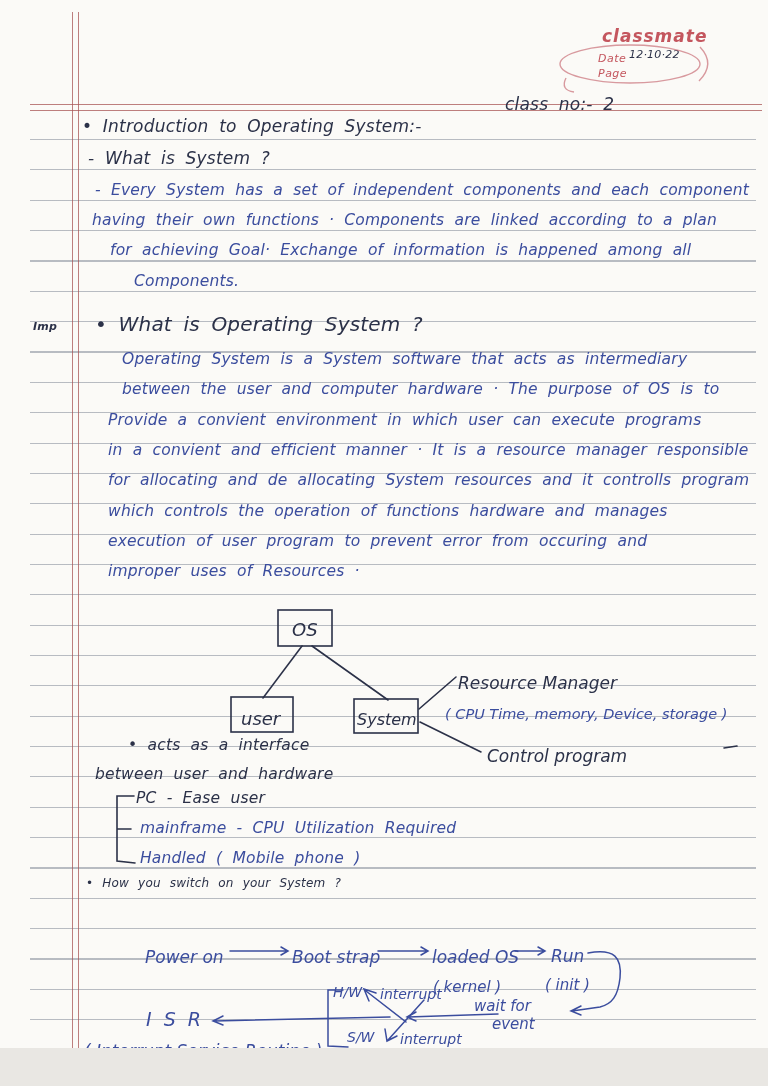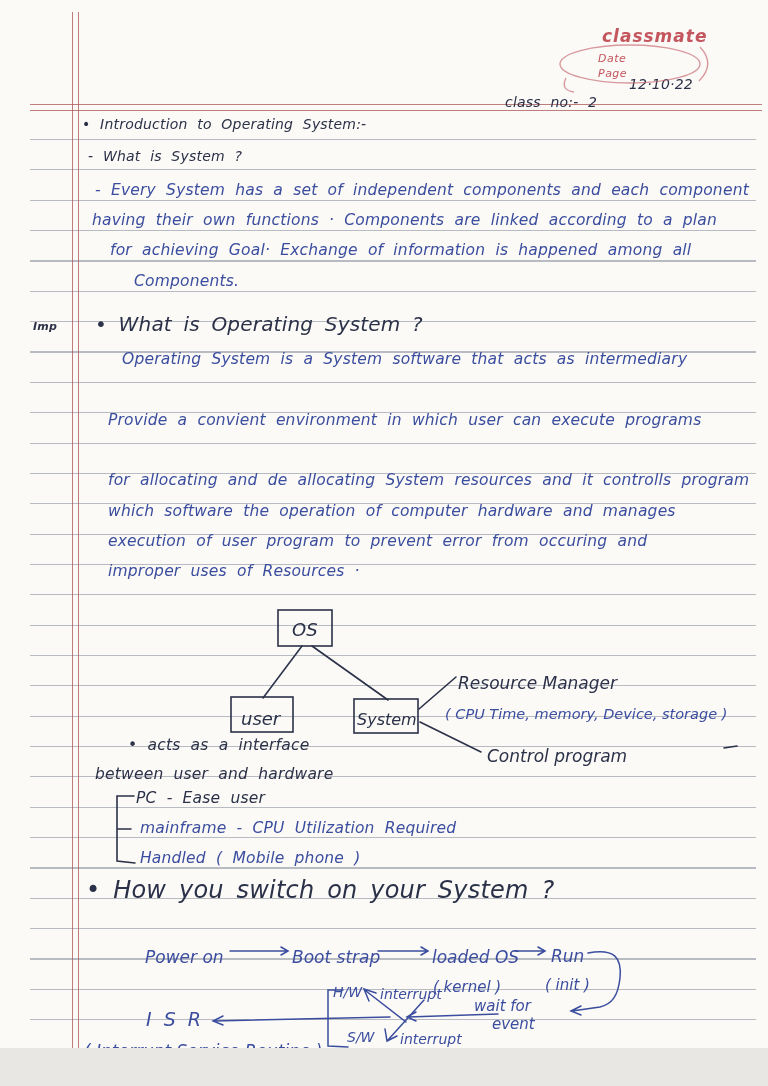--- a/index.html
+++ b/index.html
@@ -27,21 +27,21 @@
   }
   .pagebottom { position:absolute; left:52px; right:0; top:1080px; height:2px; background:#cfccc6; }
 
   .ln { position:absolute; font-style:italic; white-space:nowrap;
         font-size:15.5px; letter-spacing:.2px; word-spacing:5px; }
   .dark { color:#2b3148; }
   .blue { color:#3b4d9e; }
   .red  { color:#c4565e; }
   .h1   { font-size:26px; letter-spacing:1px; word-spacing:6px; }
   .h2   { font-size:20px; }
-  .h3   { font-size:14px; }
+  .h3   { font-size:17px; }
   .small{ font-size:11px; letter-spacing:.5px; }
   .brand{ font-size:17px; font-weight:bold; letter-spacing:1px; }
   .note-imp { font-weight:bold; font-size:11px; }
 
   svg.overlay { position:absolute; left:0; top:0; }
   svg .sd { stroke:#2b3148; fill:none; stroke-width:1.6; stroke-linecap:round; }
   svg .sb { stroke:#3b4d9e; fill:none; stroke-width:1.5; stroke-linecap:round; }
   svg .sr { stroke:rgba(196,102,110,.65); fill:none; stroke-width:1.4; }
   svg text { font-family:"DejaVu Sans", sans-serif; font-style:italic; }
   svg .td { fill:#2b3148; stroke:none; }
@@ -54,47 +54,49 @@
 
 <div class="page">
 
   <div class="rules"></div>
   <div class="vmargin"></div>
   <div class="hmargin"></div>
   <div class="pagebottom"></div>
 
   <div class="ln red brand" style="left:602px; top:26px;">classmate</div>
   <div class="ln red small" style="left:598px; top:52px;">Date</div>
-  <div class="ln dark" style="left:629px; top:48px; font-size:14px;margin-top:28px;">12·10·22</div>
+  <div class="ln dark" style="left:629px; top:48px; font-size:11px;">12·10·22</div>
   <div class="ln red small" style="left:598px; top:67px;">Page</div>
 
   <div class="ln dark h3" style="left:505px; top:94px;">class no:- 2</div>
   <div class="ln dark note-imp" style="left:33px; top:320px;">Imp</div>
 
   <div class="ln dark h3" style="left:82px; top:116px;">• Introduction to Operating System:-</div>
   <div class="ln dark h3" style="left:88px; top:148px;">- What is System ?</div>
   <div class="ln blue" style="left:95px;  top:181px;">- Every System has a set of independent components and each component</div>
   <div class="ln blue" style="left:92px; top:211px;text-align:right;">having their own functions · Components are linked according to a plan</div>
   <div class="ln blue" style="left:110px; top:241px;">for achieving Goal·  Exchange of information is happened among all</div>
   <div class="ln blue" style="left:110px; top:272px;margin-left:24px;">Components.</div>
 
   <div class="ln dark h2" style="left:95px; top:312px;">• What is Operating System ?</div>
   <div class="ln blue" style="left:122px; top:350px;">Operating System is a System software that acts as intermediary</div>
+  <div class="ln blue" style="left:122px; top:380px;">between the user and computer hardware · The purpose of OS is to</div>
   <div class="ln blue" style="left:108px; top:411px;">Provide a convient environment in which user can execute programs</div>
+  <div class="ln blue" style="left:108px; top:441px;">in a convient and efficient manner · It is a resource manager responsible</div>
   <div class="ln blue" style="left:108px; top:471px;">for allocating and de allocating System resources and it controlls program</div>
-  <div class="ln blue" style="left:108px; top:502px;">which software the operation of computer hardware and manages</div>
+  <div class="ln blue" style="left:108px; top:502px;">which controls the operation of functions hardware and manages</div>
   <div class="ln blue" style="left:108px; top:532px;">execution of user program to prevent error from occuring and</div>
   <div class="ln blue" style="left:108px; top:562px;">improper uses of Resources ·</div>
 
   <div class="ln dark" style="left:128px; top:736px;">• acts as a interface</div>
   <div class="ln dark" style="left:95px;  top:765px;">between user and hardware</div>
   <div class="ln dark" style="left:136px; top:789px;">PC -  Ease user</div>
   <div class="ln blue" style="left:140px; top:819px;">mainframe -  CPU Utilization Required</div>
   <div class="ln blue" style="left:140px; top:849px;">Handled ( Mobile phone )</div>
-  <div class="ln dark" style="left:86px; top:876px; font-size:24px;">• How you switch on your System ?</div>
+  <div class="ln dark" style="left:86px; top:876px; font-size:12px;">• How you switch on your System ?</div>
 
   <svg class="overlay" width="768" height="1086" viewBox="0 0 768 1086">
 
     <g>
       <ellipse class="sr" cx="630" cy="64" rx="70" ry="19"></ellipse>
       <path class="sr" d="M700,47 q16,17 -1,34"></path>
       <path class="sr" d="M566,78 q-6,12 8,14"></path>
     </g>
 
     <g>

